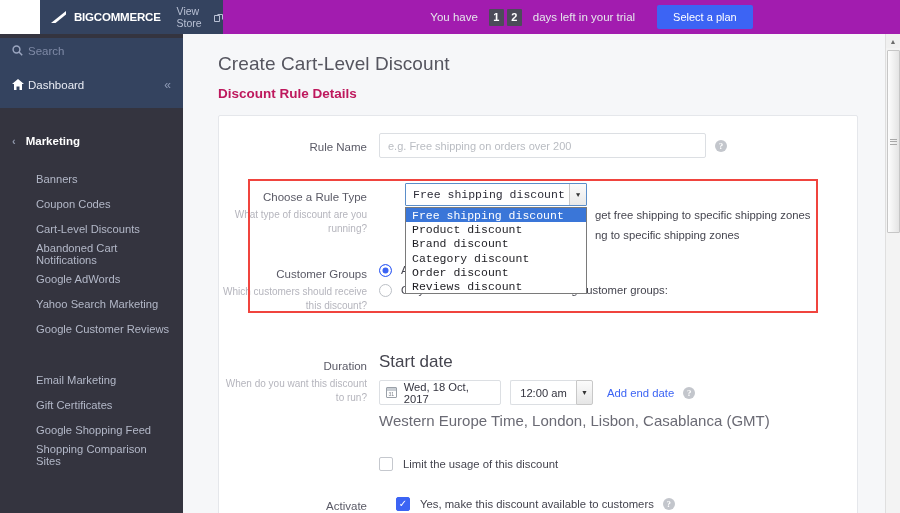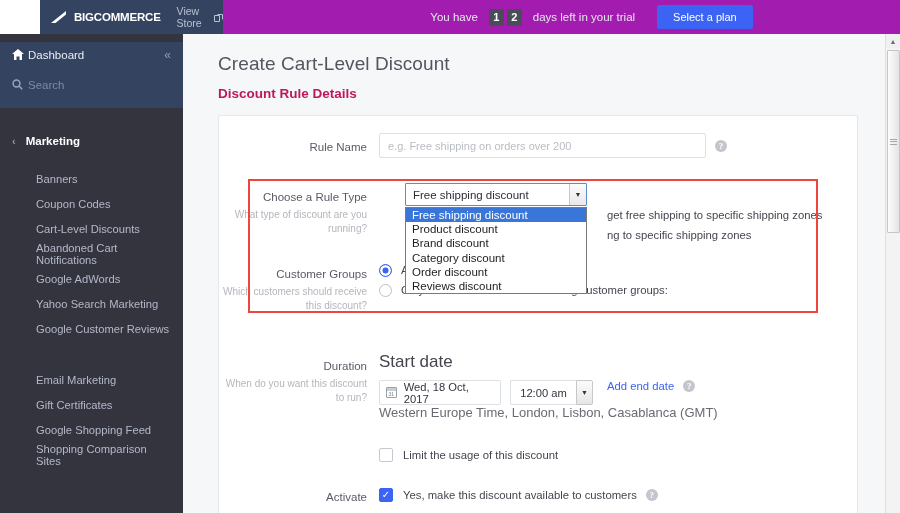--- a/index.html
+++ b/index.html
@@ -118,21 +118,21 @@
   .text-input::placeholder { color: #b9bcc2; }
 
   .help-icon {
     display: inline-flex; align-items: center; justify-content: center;
     width: 12px; height: 12px; border-radius: 50%;
     background: #c3c6cc; color: #ffffff; font-size: 9px; font-weight: 700;
     margin-left: 9px; cursor: pointer; font-family: "Liberation Serif", serif;
   }
 
   
-  .select-wrap { position: relative; width: 182px; }
+  .select-wrap { position: relative; width: 182px; font-family: Liberation Mono, monospace; }
   .select-box {
     width: 182px; height: 23px; border: 1px solid #5b8ec9;
     background: #fff; display: flex; align-items: center;
     padding: 0 0 0 7px; font-size: 11.5px; color: #2d2d38; cursor: pointer;
     border-radius: 1px;
   }
   .select-arrow {
     margin-left: auto; width: 17px; height: 21px;
     background: linear-gradient(#fbfbfb,#e9e9e9);
     border-left: 1px solid #c8c8c8;
@@ -191,21 +191,21 @@
     font-size: 11.2px; color: #34343f; border-radius: 2px 0 0 2px;
     border-right: none;
   }
   .time-arrow {
     width: 17px; height: 25px; border: 1px solid #c8c8c8;
     background: linear-gradient(#fbfbfb,#e6e6e6);
     display: flex; align-items: center; justify-content: center;
     font-size: 7px; color: #333; border-radius: 0 2px 2px 0; cursor: pointer;
   }
   .link { color: #3c64f4; font-size: 11.3px; cursor: pointer; margin-left: 14px; }
-  .tz-note { font-size: 13px; color: #6a6a74; }
+  .tz-note { font-size: 15px; color: #6a6a74; margin-top: 7px; }
 
   
   .redbox {
     position: absolute; left: 248px; top: 179px; width: 570px; height: 134px;
     border: 2px solid #f0443e; pointer-events: none; z-index: 30;
   }
 
   
   .scrollbar {
     position: absolute; top: 34px; right: 0; width: 15px; height: 479px;
@@ -257,38 +257,38 @@
         <span class="digit">1</span>
         <span class="digit">2</span>
       </span>
       <span class="trial-text">days left in your trial</span>
       <button class="select-plan-btn">Select a plan</button>
     </div>
   </div>
 
   <div class="sidebar">
     <div class="sidebar-top">
+      <div class="side-row search">
+        <span class="ico">
+          <svg width="11" height="11" viewBox="0 0 11 11">
+              <circle cx="4.5" cy="4.5" r="3.4" fill="none" stroke="#9aa5bf" stroke-width="1.5"></circle>
+              <path d="M7 7 L10.2 10.2" stroke="#9aa5bf" stroke-width="1.5"></path>
+            </svg>
+        </span>
+        <span>Search</span>
+      </div>
       <div class="side-row dashboard">
         <span class="ico">
           <svg width="12" height="11" viewBox="0 0 12 11">
               <path d="M6 0 L12 5 H10 V11 H7.5 V7.5 H4.5 V11 H2 V5 H0 Z" fill="#ffffff"></path>
             </svg>
         </span>
         <span>Dashboard</span>
         <span class="collapse">«</span>
       </div>
-      <div class="side-row search">
-        <span class="ico">
-          <svg width="11" height="11" viewBox="0 0 11 11">
-              <circle cx="4.5" cy="4.5" r="3.4" fill="none" stroke="#9aa5bf" stroke-width="1.5"></circle>
-              <path d="M7 7 L10.2 10.2" stroke="#9aa5bf" stroke-width="1.5"></path>
-            </svg>
-        </span>
-        <span>Search</span>
-      </div>
     </div>
 
     <div class="marketing-hdr">
       <span class="back-chevron">‹</span>
       <span>Marketing</span>
     </div>
 
     <div class="nav-group">
       <div class="nav-item">Banners</div>
       <div class="nav-item">Coupon Codes</div>
@@ -337,21 +337,21 @@
             <div class="select-menu">
               <div class="opt sel">Free shipping discount</div>
               <div class="opt">Product discount</div>
               <div class="opt">Brand discount</div>
               <div class="opt">Category discount</div>
               <div class="opt">Order discount</div>
               <div class="opt">Reviews discount</div>
             </div>
           </div>
 
-          <div style="margin-left:20px;padding-top:22px;">
+          <div style="margin-left:8px;padding-top:22px;">
             <div class="radio-line">
               <span class="radio-label">get free shipping to specific shipping zones</span>
             </div>
             <div class="radio-line">
               <span class="radio-label">ng to specific shipping zones</span>
             </div>
           </div>
         </div>
       </div>
 
@@ -372,41 +372,41 @@
         </div>
       </div>
 
       <div class="field-row" style="padding-top:40px;">
         <div class="field-label">
           <span>Duration</span>
           <span class="field-hint">When do you want this discount to run?</span>
         </div>
         <div class="field-ctl" style="flex-direction:column;align-items:flex-start;">
           <div style="font-size:17px;color:#45454f;margin-bottom:8px;">Start date</div>
-          <div style="display:flex;align-items:flex-start;">
+          <div style="display:flex;align-items:center;">
             <div class="date-field">
               <span class="cal-icon">31</span>
               <span>Wed, 18 Oct, 2017</span>
             </div>
             <div style="display:flex;margin-left:9px;">
               <div class="time-field">12:00 am</div>
               <div class="time-arrow">▼</div>
             </div>
             <span class="link">Add end date</span>
             <span class="help-icon">?</span>
           </div>
           <div class="tz-note">Western Europe Time, London, Lisbon, Casablanca (GMT)</div>
           <div style="display:flex;align-items:center;margin-top:28px;">
             <span class="cb"></span>
             <span class="radio-label">Limit the usage of this discount</span>
           </div>
         </div>
       </div>
 
-      <div class="field-row" style="padding-top:26px;">
+      <div class="field-row" style="padding-top:26px;gap:17px;">
         <div class="field-label" style="padding-top:1px;">Activate</div>
         <div class="field-ctl">
           <span class="cb on">✓</span>
           <span class="radio-label">Yes, make this discount available to customers</span>
           <span class="help-icon">?</span>
         </div>
       </div>
 
     </div>
   </div>

